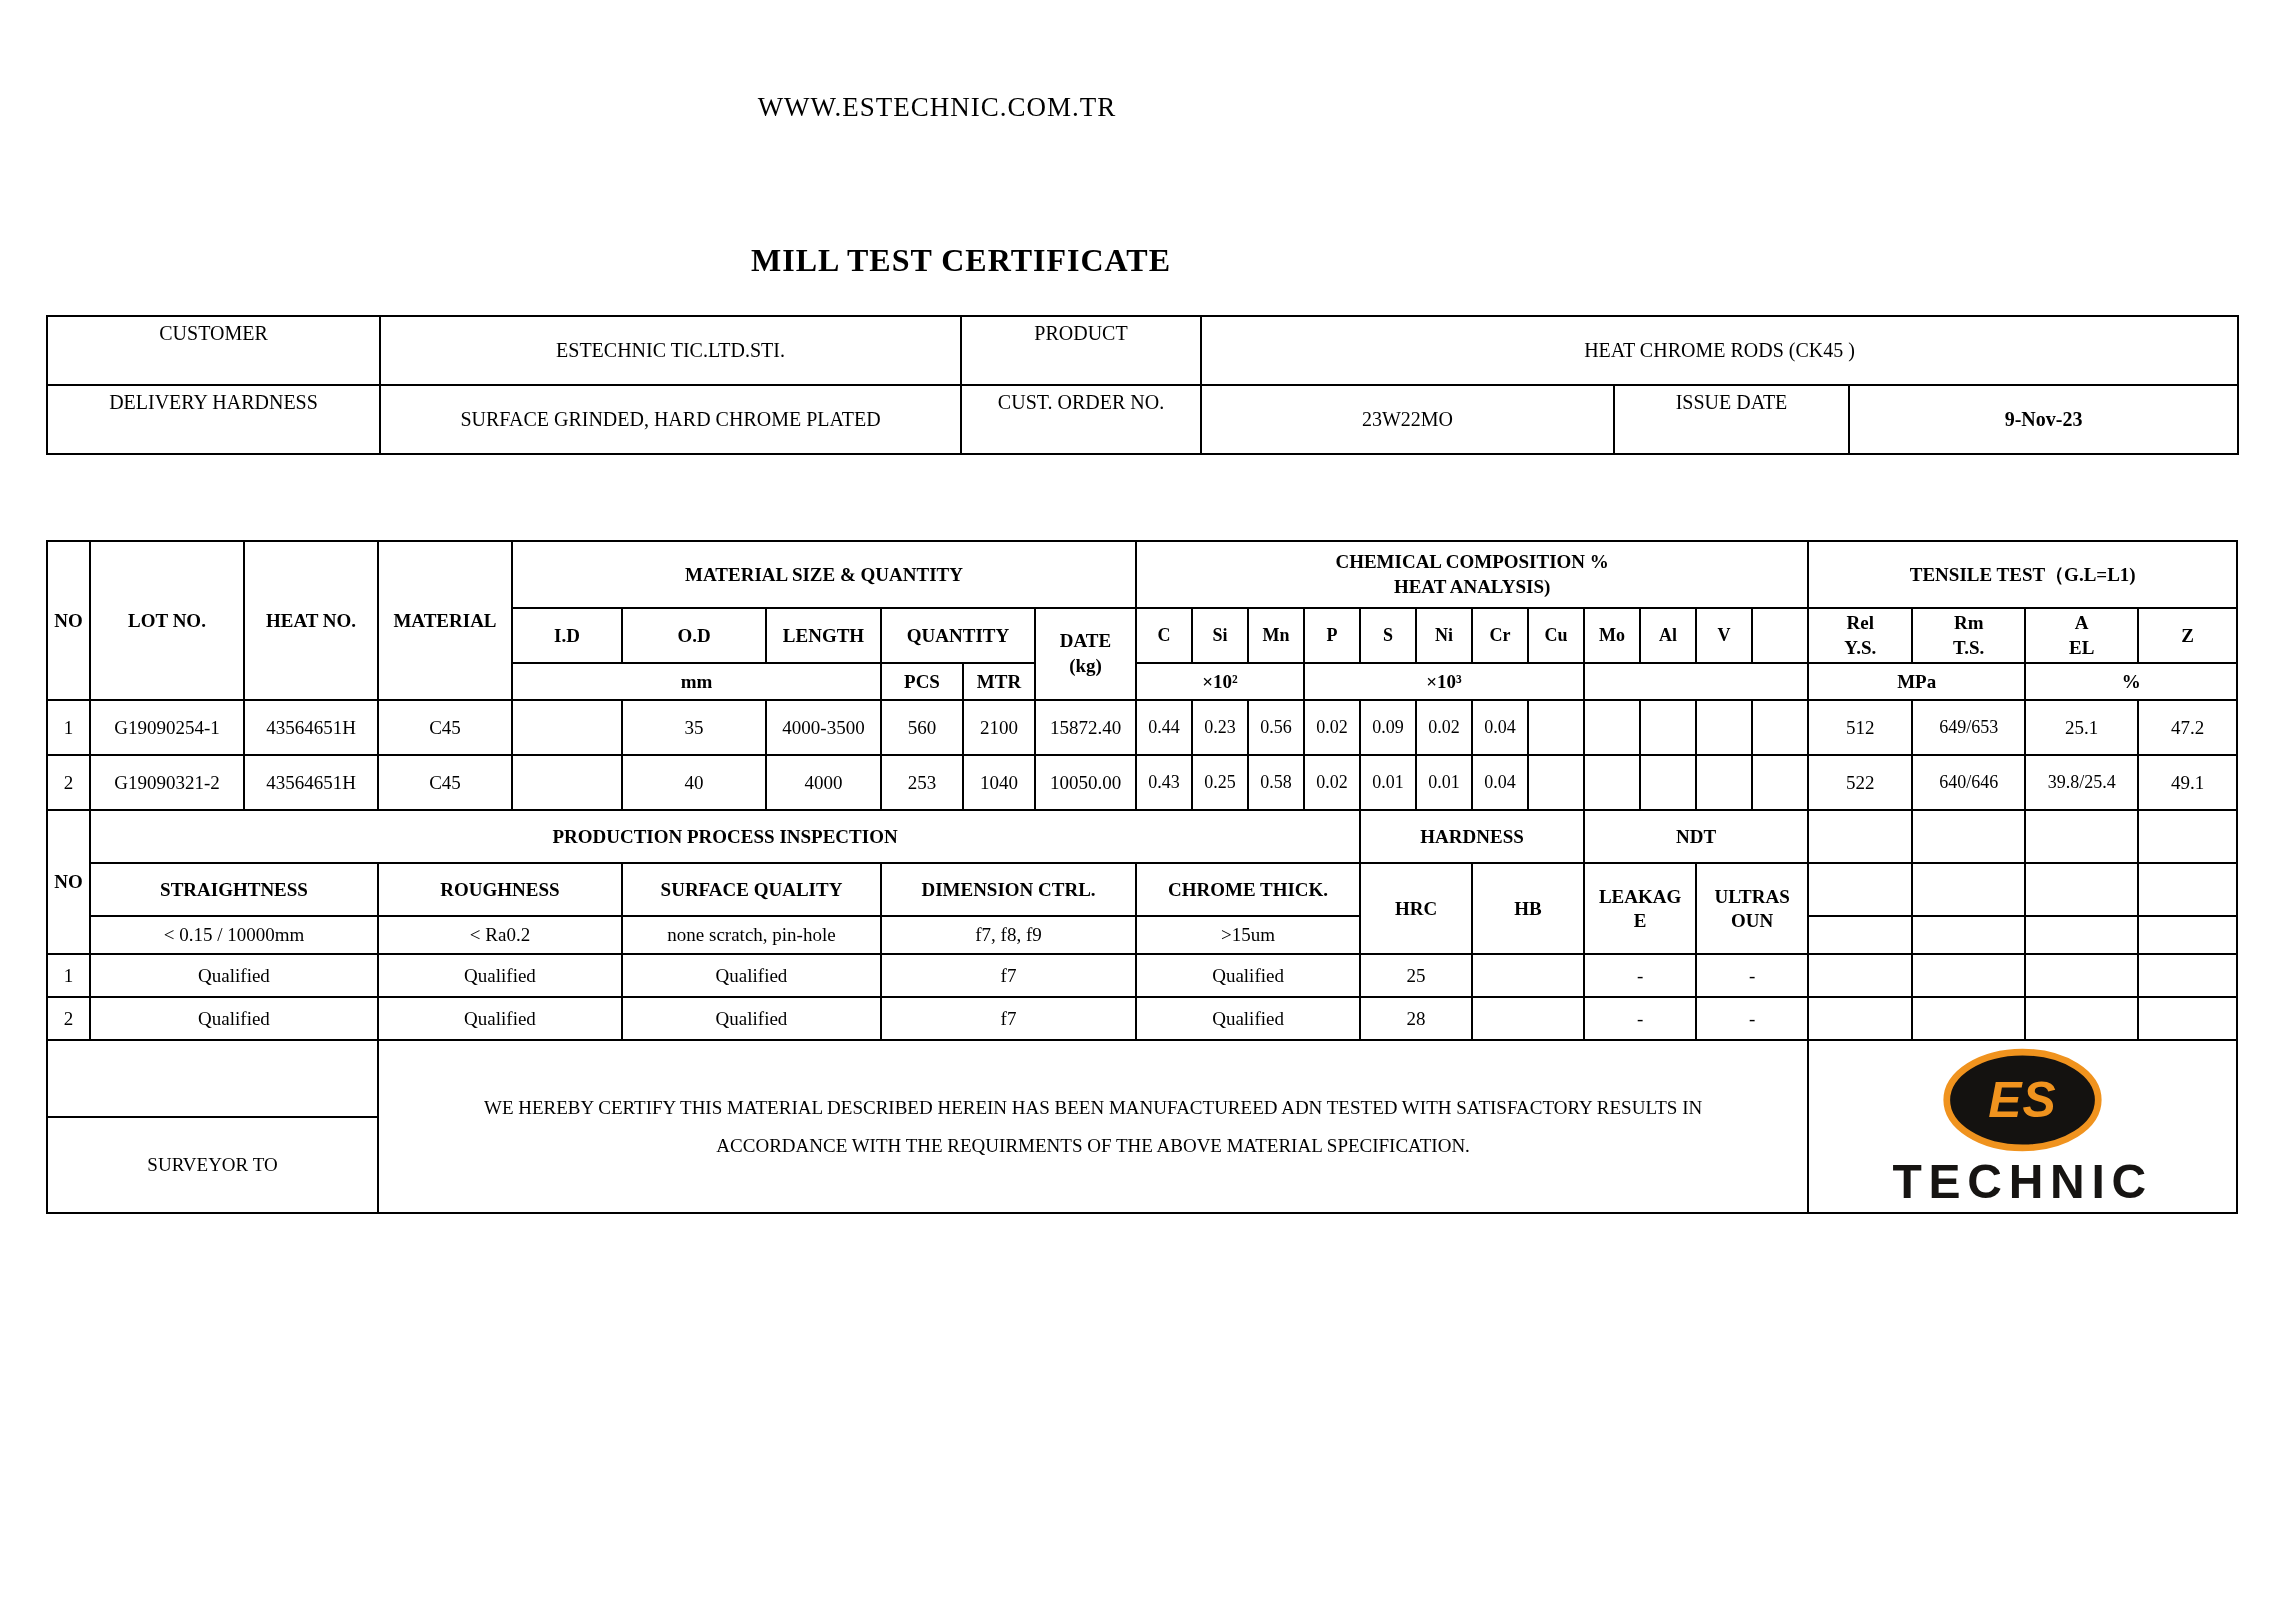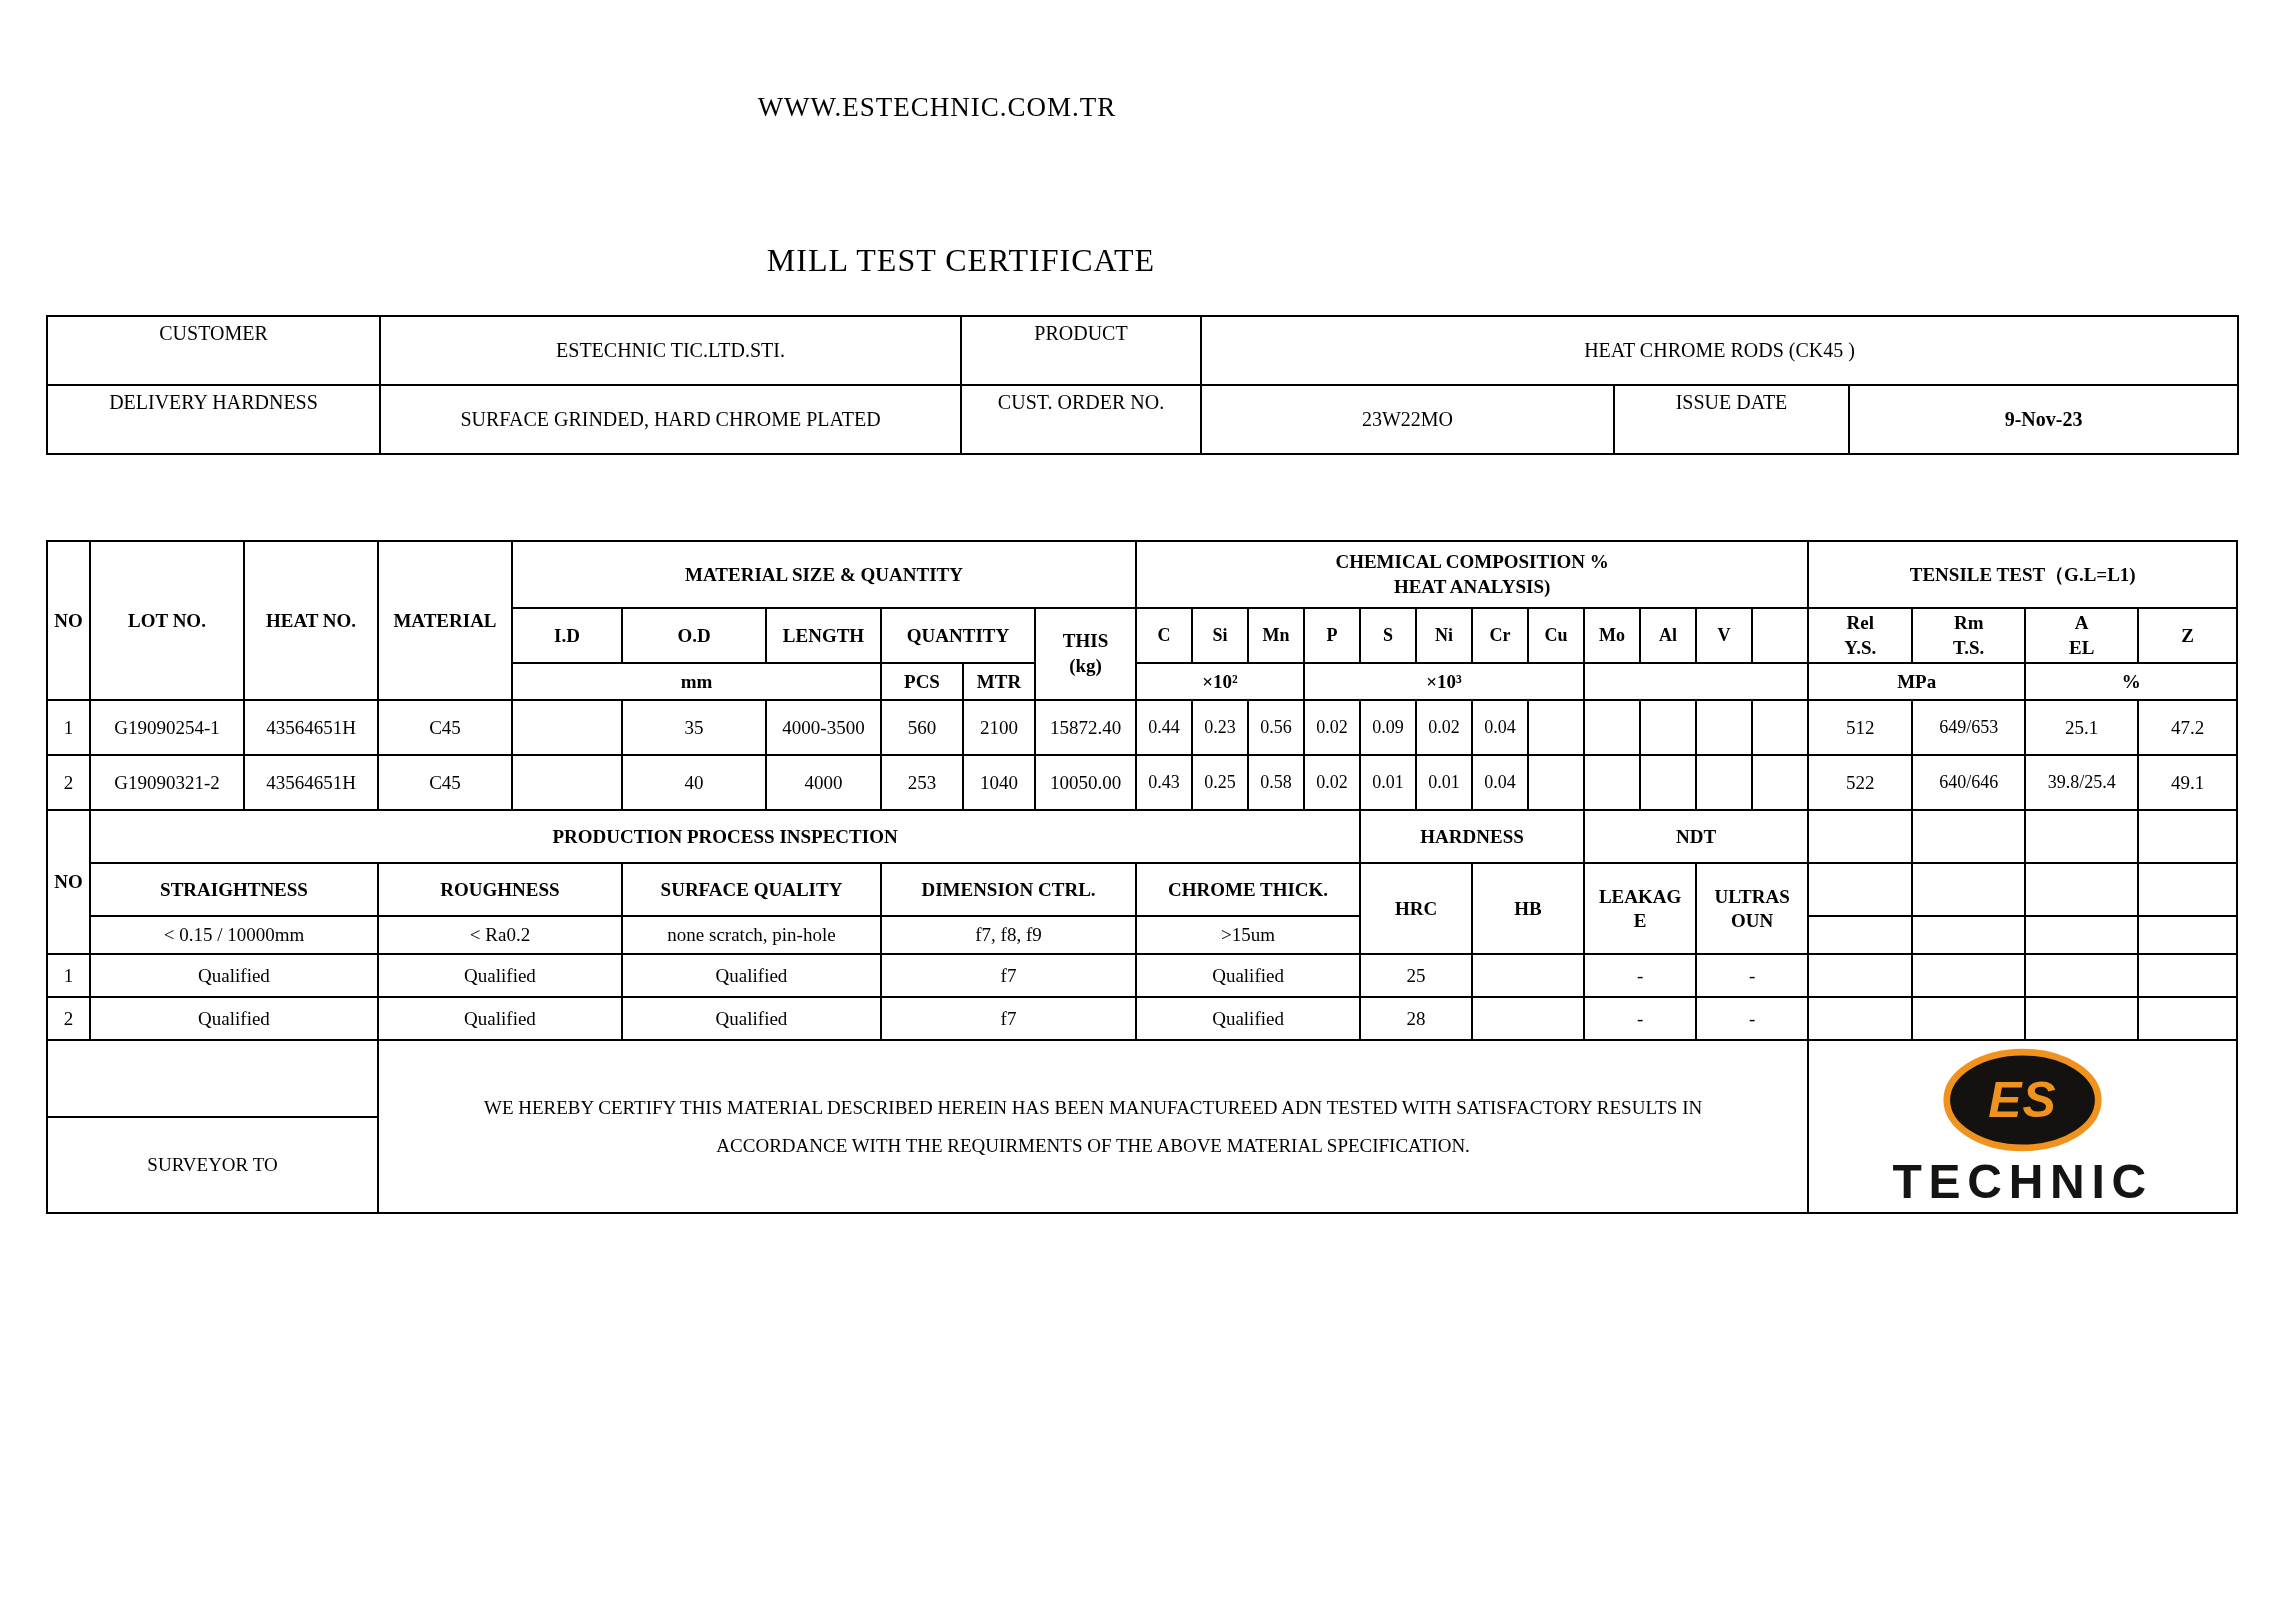--- a/index.html
+++ b/index.html
@@ -1,21 +1,21 @@
 <!DOCTYPE html>
 <html><head>
 <meta charset="utf-8">
 <style>
   html,body{margin:0;padding:0;background:#ffffff;}
   .page{position:relative;width:2105px;height:1616px;background:#ffffff;
         font-family:"Liberation Serif","DejaVu Serif",serif;color:#000;border-radius:14px;}
   .hdr-url{position:absolute;top:92px;left:937px;transform:translateX(-50%);
            font-size:27px;letter-spacing:1px;white-space:nowrap;}
   .hdr-title{position:absolute;top:242px;left:961px;transform:translateX(-50%);
-             font-size:32px;font-weight:normal;letter-spacing:1px;white-space:nowrap;}
+             font-size:32px;font-weight:bold;letter-spacing:1px;white-space:nowrap;}
   table.t{border-collapse:collapse;table-layout:fixed;position:absolute;background:#fff;}
   table.t td{border:2.9px solid #000;text-align:center;vertical-align:middle;
              font-size:19px;padding:1px 2.9px;overflow:hidden;}
   .b{font-weight:bold;}
   .lab{vertical-align:top !important;padding-top:4.8px !important;font-size:20px !important;}
   .val{font-size:20px !important;}
   .sm{font-size:18px !important;padding:0 !important;}
   .brk{display:inline-block;max-width:85px;word-break:break-all;font-weight:bold;line-height:1.25;}
   .two{line-height:1.3;}
   .cert{font-size:19px;line-height:1.95;padding:5.8px 58px !important;}
@@ -102,21 +102,21 @@
       </td>
       <td class="b" colspan="4">TENSILE TEST（G.L=L1)</td>
     </tr>
 
     <tr style="height:55px">
       <td class="b">I.D</td>
       <td class="b">O.D</td>
       <td class="b">LENGTH</td>
       <td class="b" colspan="2">QUANTITY</td>
       <td class="b two" rowspan="2">
-        <div>THIS</div>
+        <div>DATE</div>
         <div>(kg)</div>
       </td>
       <td class="b sm">C</td>
       <td class="b sm">Si</td>
       <td class="b sm">Mn</td>
       <td class="b sm">P</td>
       <td class="b sm">S</td>
       <td class="b sm">Ni</td>
       <td class="b sm">Cr</td>
       <td class="b sm">Cu</td>

